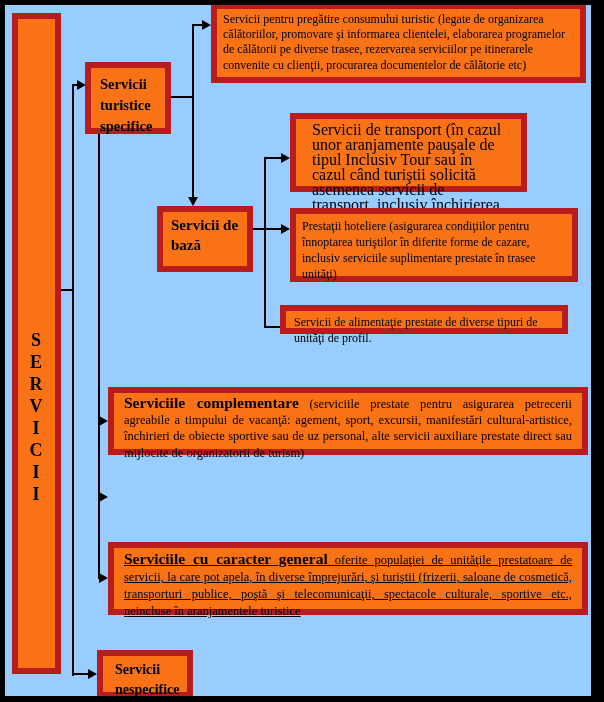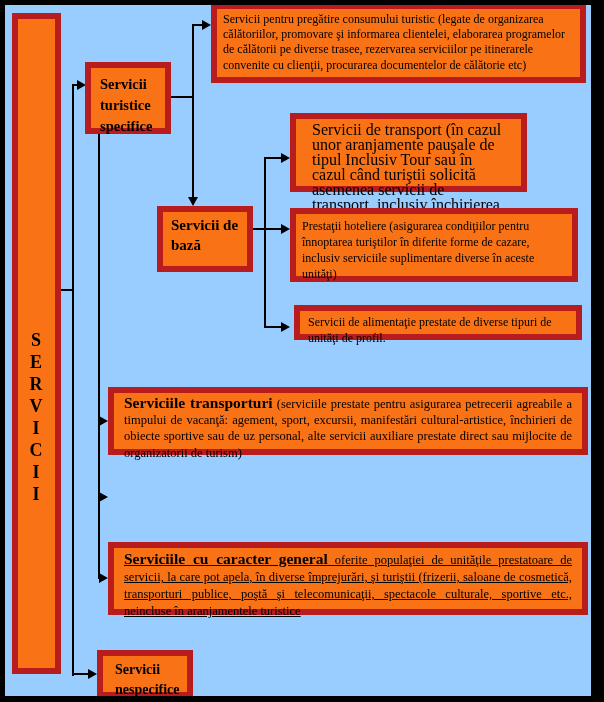--- a/index.html
+++ b/index.html
@@ -33,21 +33,21 @@
 
   #box-pregatire { left:211px; top:3px; width:375px; height:80px;
     padding:3px 6px; font-size:12px; line-height:15.2px; }
 
   #box-transport { left:290px; top:113px; width:237px; height:79px;
     padding:3px 16px; font-size:16px; line-height:15px; }
 
   #box-hoteliere { left:290px; top:208px; width:288px; height:74px;
     padding:4px 6px; font-size:12px; line-height:16px; }
 
-  #box-alimentatie { left:294px; top:305px; width:288px; height:35px;
+  #box-alimentatie { left:280px; top:305px; width:288px; height:29px;
     padding:3px 8px; font-size:12px; line-height:16px;font-family:Liberation Serif, serif; }
 
   .wide { left:108px; width:480px; text-align:justify; font-size:12.5px; }
   .wide .lead { font-weight:bold; font-size:15.5px; }
   #box-complementare { top:387px; height:68px; padding:2px 10px; line-height:16.2px; }
   #box-special { top:469px; height:49px; padding:3px 10px; line-height:17px; }
   #box-general { top:542px; height:73px; padding:2px 10px; line-height:17px;text-decoration:underline; }
 
   #box-nespecifice { left:97px; top:650px; width:96px; height:48px;
     padding:4px 0 0 12px; font-weight:bold; font-size:14px; line-height:20px;
@@ -76,25 +76,25 @@
   <div class="node" id="box-nespecifice"><span>Servicii
 nespecifice</span></div>
 
   <div class="node" id="box-pregatire"><span>Servicii pentru pregătire consumului turistic (legate de organizarea călătoriilor, promovare şi informarea clientelei, elaborarea programelor de călătorii pe diverse trasee, rezervarea serviciilor pe itinerarele convenite cu clienţii, procurarea documentelor de călătorie etc)</span></div>
 
   <div class="node" id="box-baza" style="left:157px; top:206px; width:96px; height:66px; padding:3px 0 0 8px; font-weight:bold; font-size:15px; line-height:20px;">
     <span>Servicii de bază</span>
   </div>
 
   <div class="node" id="box-transport"><span>Servicii de transport (în cazul unor aranjamente pauşale de tipul Inclusiv Tour sau în cazul când turiştii solicită asemenea servicii de transport, inclusiv închirierea de autoturisme cu sau fără şofer)</span></div>
-  <div class="node" id="box-hoteliere"><span>Prestaţii hoteliere (asigurarea condiţiilor pentru înnoptarea turiştilor în diferite forme de cazare, inclusiv serviciile suplimentare diverse în aceste unităţi)</span></div>
+  <div class="node" id="box-hoteliere"><span>Prestaţii hoteliere (asigurarea condiţiilor pentru înnoptarea turiştilor în diferite forme de cazare, inclusiv serviciile suplimentare prestate în trasee unităţi)</span></div>
   <div class="node" id="box-alimentatie"><span>Servicii de alimentaţie prestate de diverse tipuri de unităţi de profil.</span></div>
 
   <div class="node wide" id="box-complementare">
-    <b class="lead">Serviciile transporturi</b>
+    <b class="lead">Serviciile complementare</b>
     <span>(serviciile prestate pentru asigurarea petrecerii agreabile a timpului de vacanţă: agement, sport, excursii, manifestări cultural-artistice, închirieri de obiecte sportive sau de uz personal, alte servicii auxiliare prestate direct sau mijlocite de organizatorii de turism)</span>
   </div>
   <div class="node wide" id="box-general">
     <b class="lead">Serviciile cu caracter general</b>
     <span>oferite populaţiei de unităţile prestatoare de servicii, la care pot apela, în diverse împrejurări, şi turiştii (frizerii, saloane de cosmetică, transporturi publice, poştă şi telecomunicaţii, spectacole culturale, sportive etc., neincluse în aranjamentele turistice</span>
   </div>
 
   <div class="line" style="left:61px; top:289px; width:13px; height:2px;"></div>
   <div class="line" style="left:72px; top:84px; width:2px; height:592px;"></div>
   <div class="line" style="left:74px; top:84px; width:4px; height:2px;"></div>

